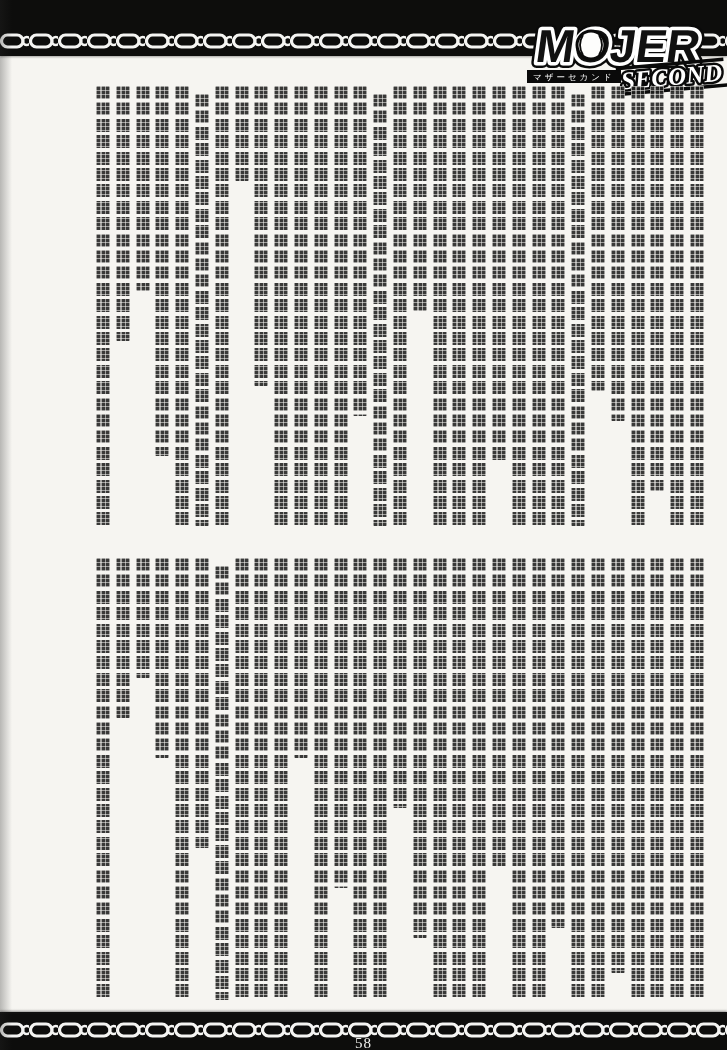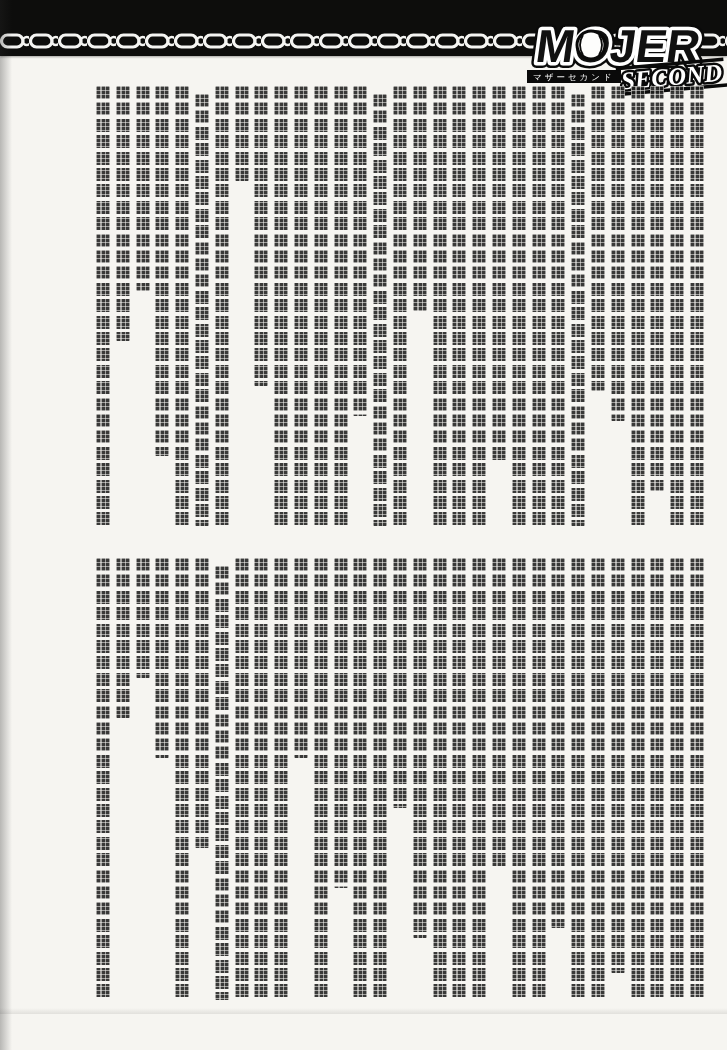--- a/index.html
+++ b/index.html
@@ -155,16 +155,28 @@
       <div class="text-col" style="right: 455.4px; top: 0px; height: 442px;"></div>
       <div class="text-col" style="right: 475.2px; top: 8px; height: 434px;"></div>
       <div class="text-col" style="right: 495px; top: 0px; height: 290px;"></div>
       <div class="text-col" style="right: 514.8px; top: 0px; height: 442px;"></div>
       <div class="text-col" style="right: 534.6px; top: 0px; height: 200px;"></div>
       <div class="text-col" style="right: 554.4px; top: 0px; height: 120px;"></div>
       <div class="text-col" style="right: 574.2px; top: 0px; height: 160px;"></div>
       <div class="text-col" style="right: 594px; top: 0px; height: 442px;"></div>
     </div>
 
+  <div class="band band-bottom">
+    <svg class="chain chain-bottom" xmlns="http://www.w3.org/2000/svg">
+      <defs>
+        <pattern id="chainPatBottom" width="29" height="18" patternUnits="userSpaceOnUse">
+          <rect x="1.5" y="3" width="21.5" height="12" rx="6" fill="none" stroke="#f4f4f2" stroke-width="3.2"></rect>
+          <circle cx="26.8" cy="9" r="4" fill="none" stroke="#f4f4f2" stroke-width="2.6"></circle>
+        </pattern>
+      </defs>
+      <rect width="100%" height="100%" fill="url(#chainPatBottom)"></rect>
+    </svg>
+    <div class="page-number">58</div>
+  </div>
 
   <div class="gutter-left"></div>
   <div class="gutter-bottom"></div>
 </div>
 
 </body></html>

